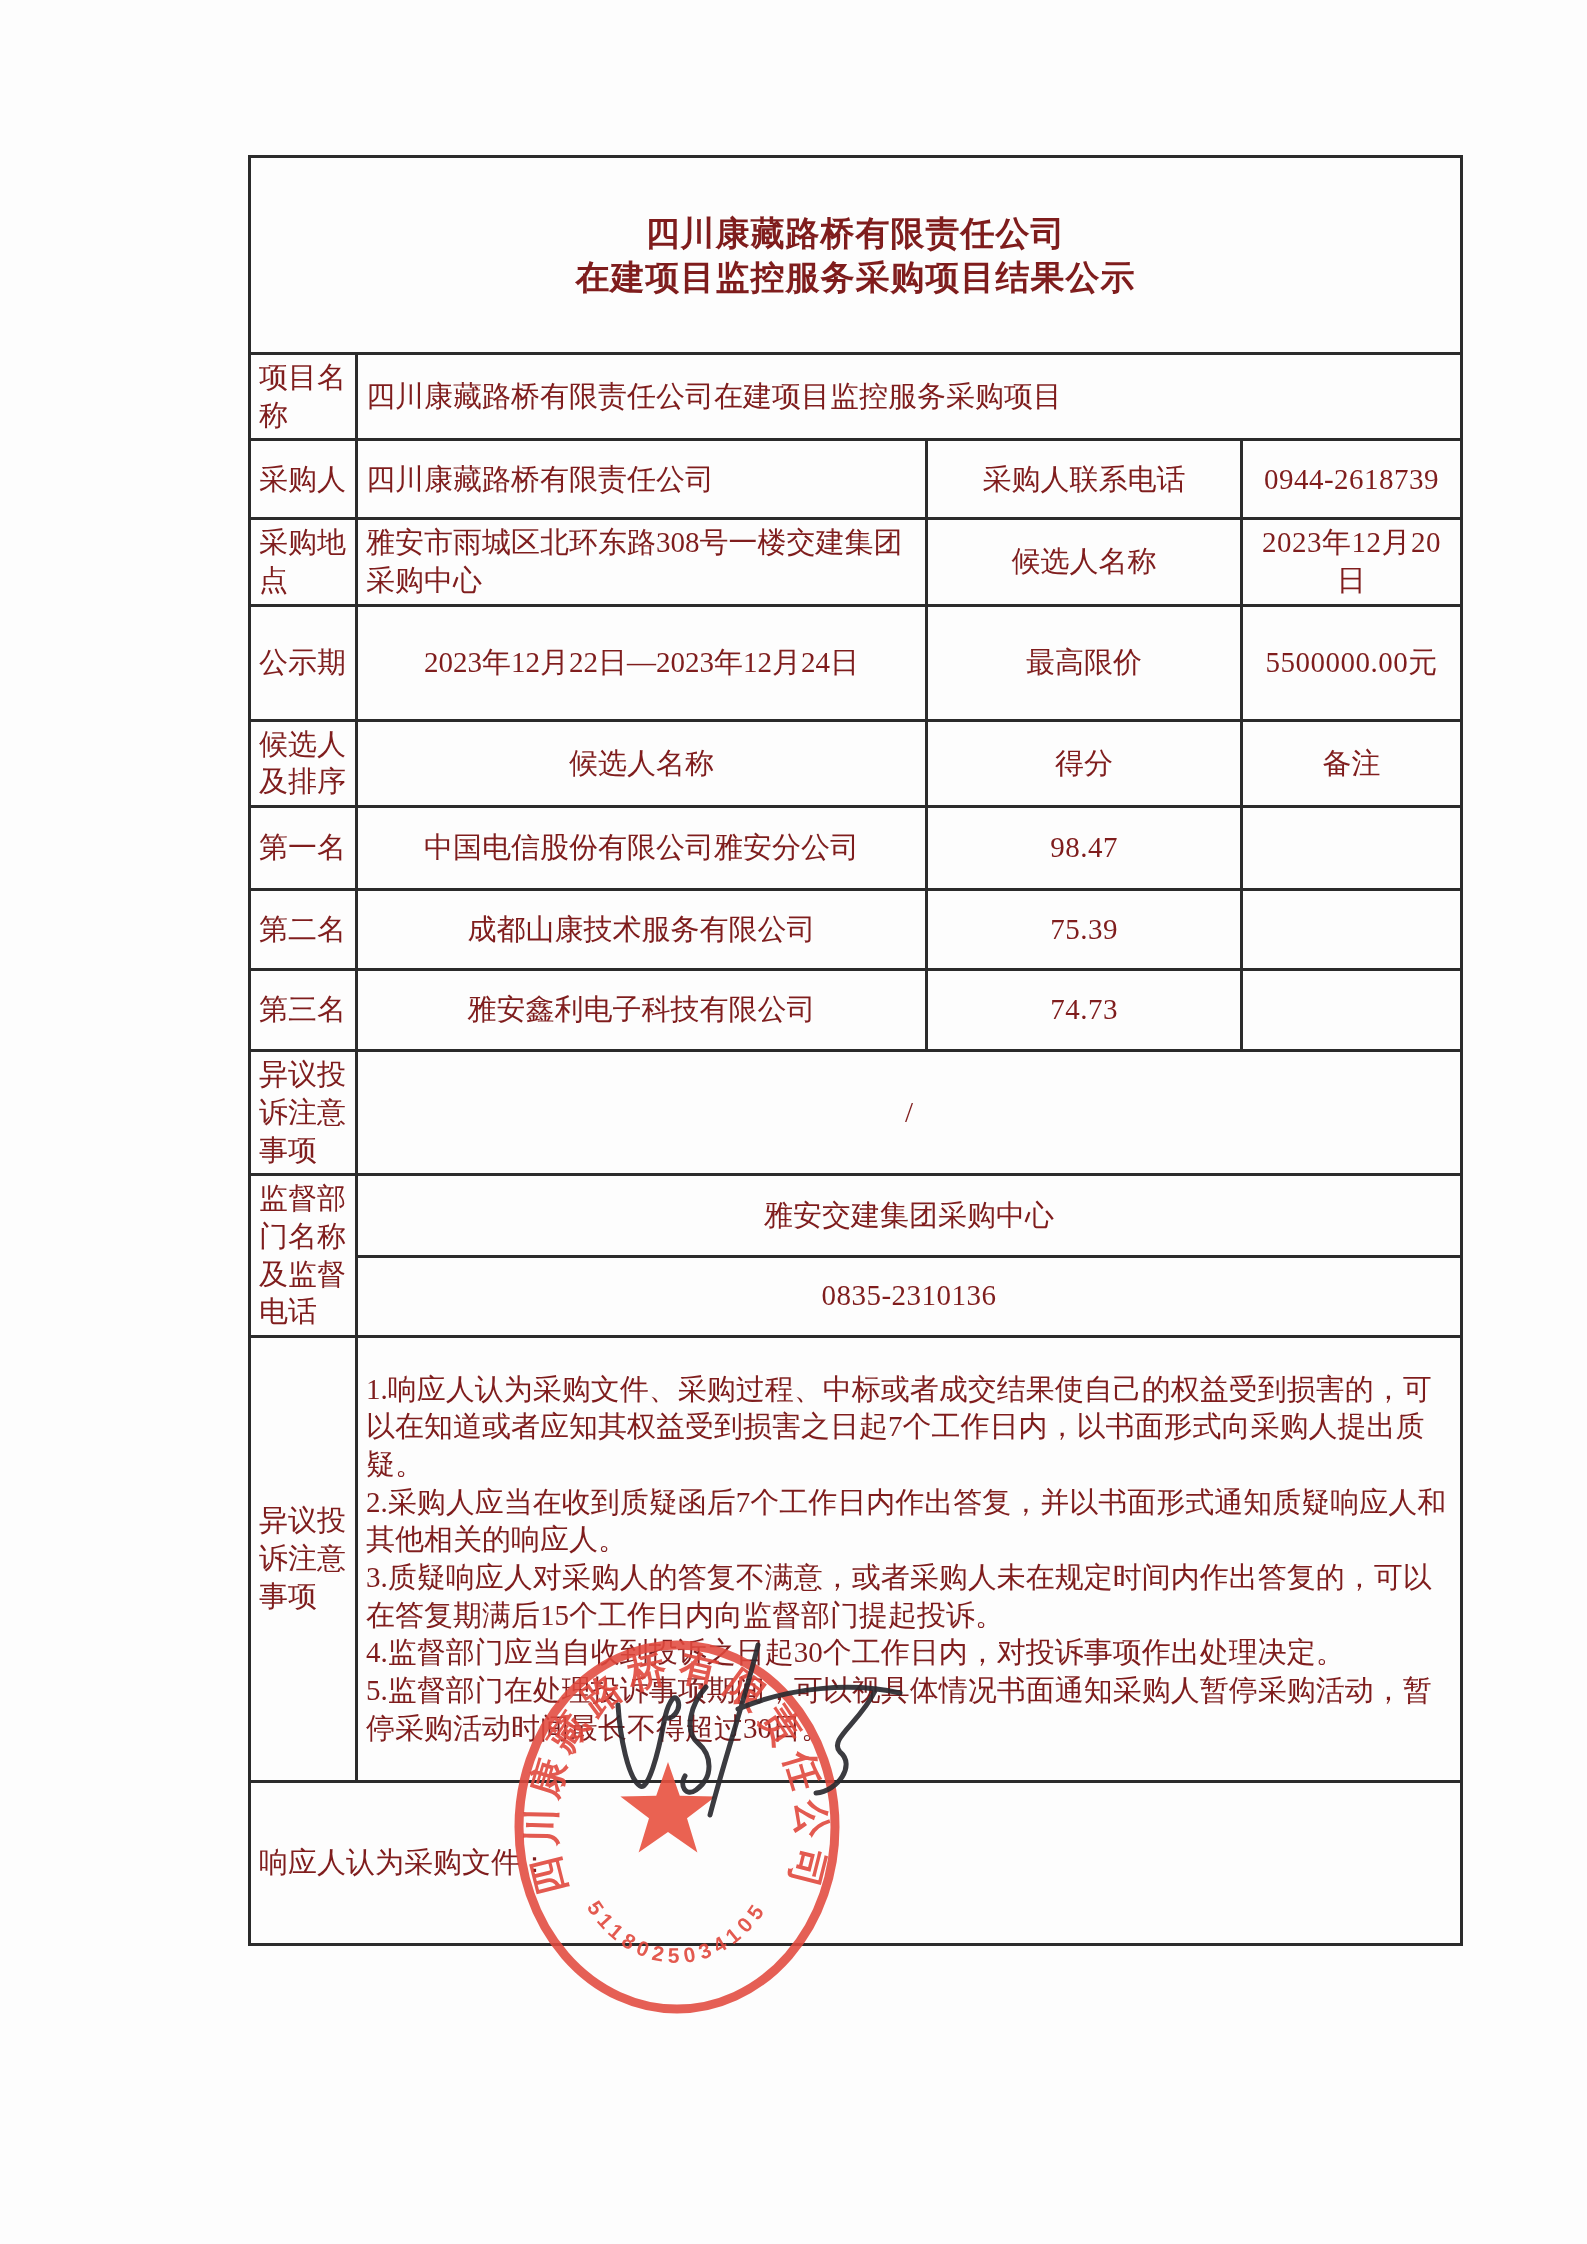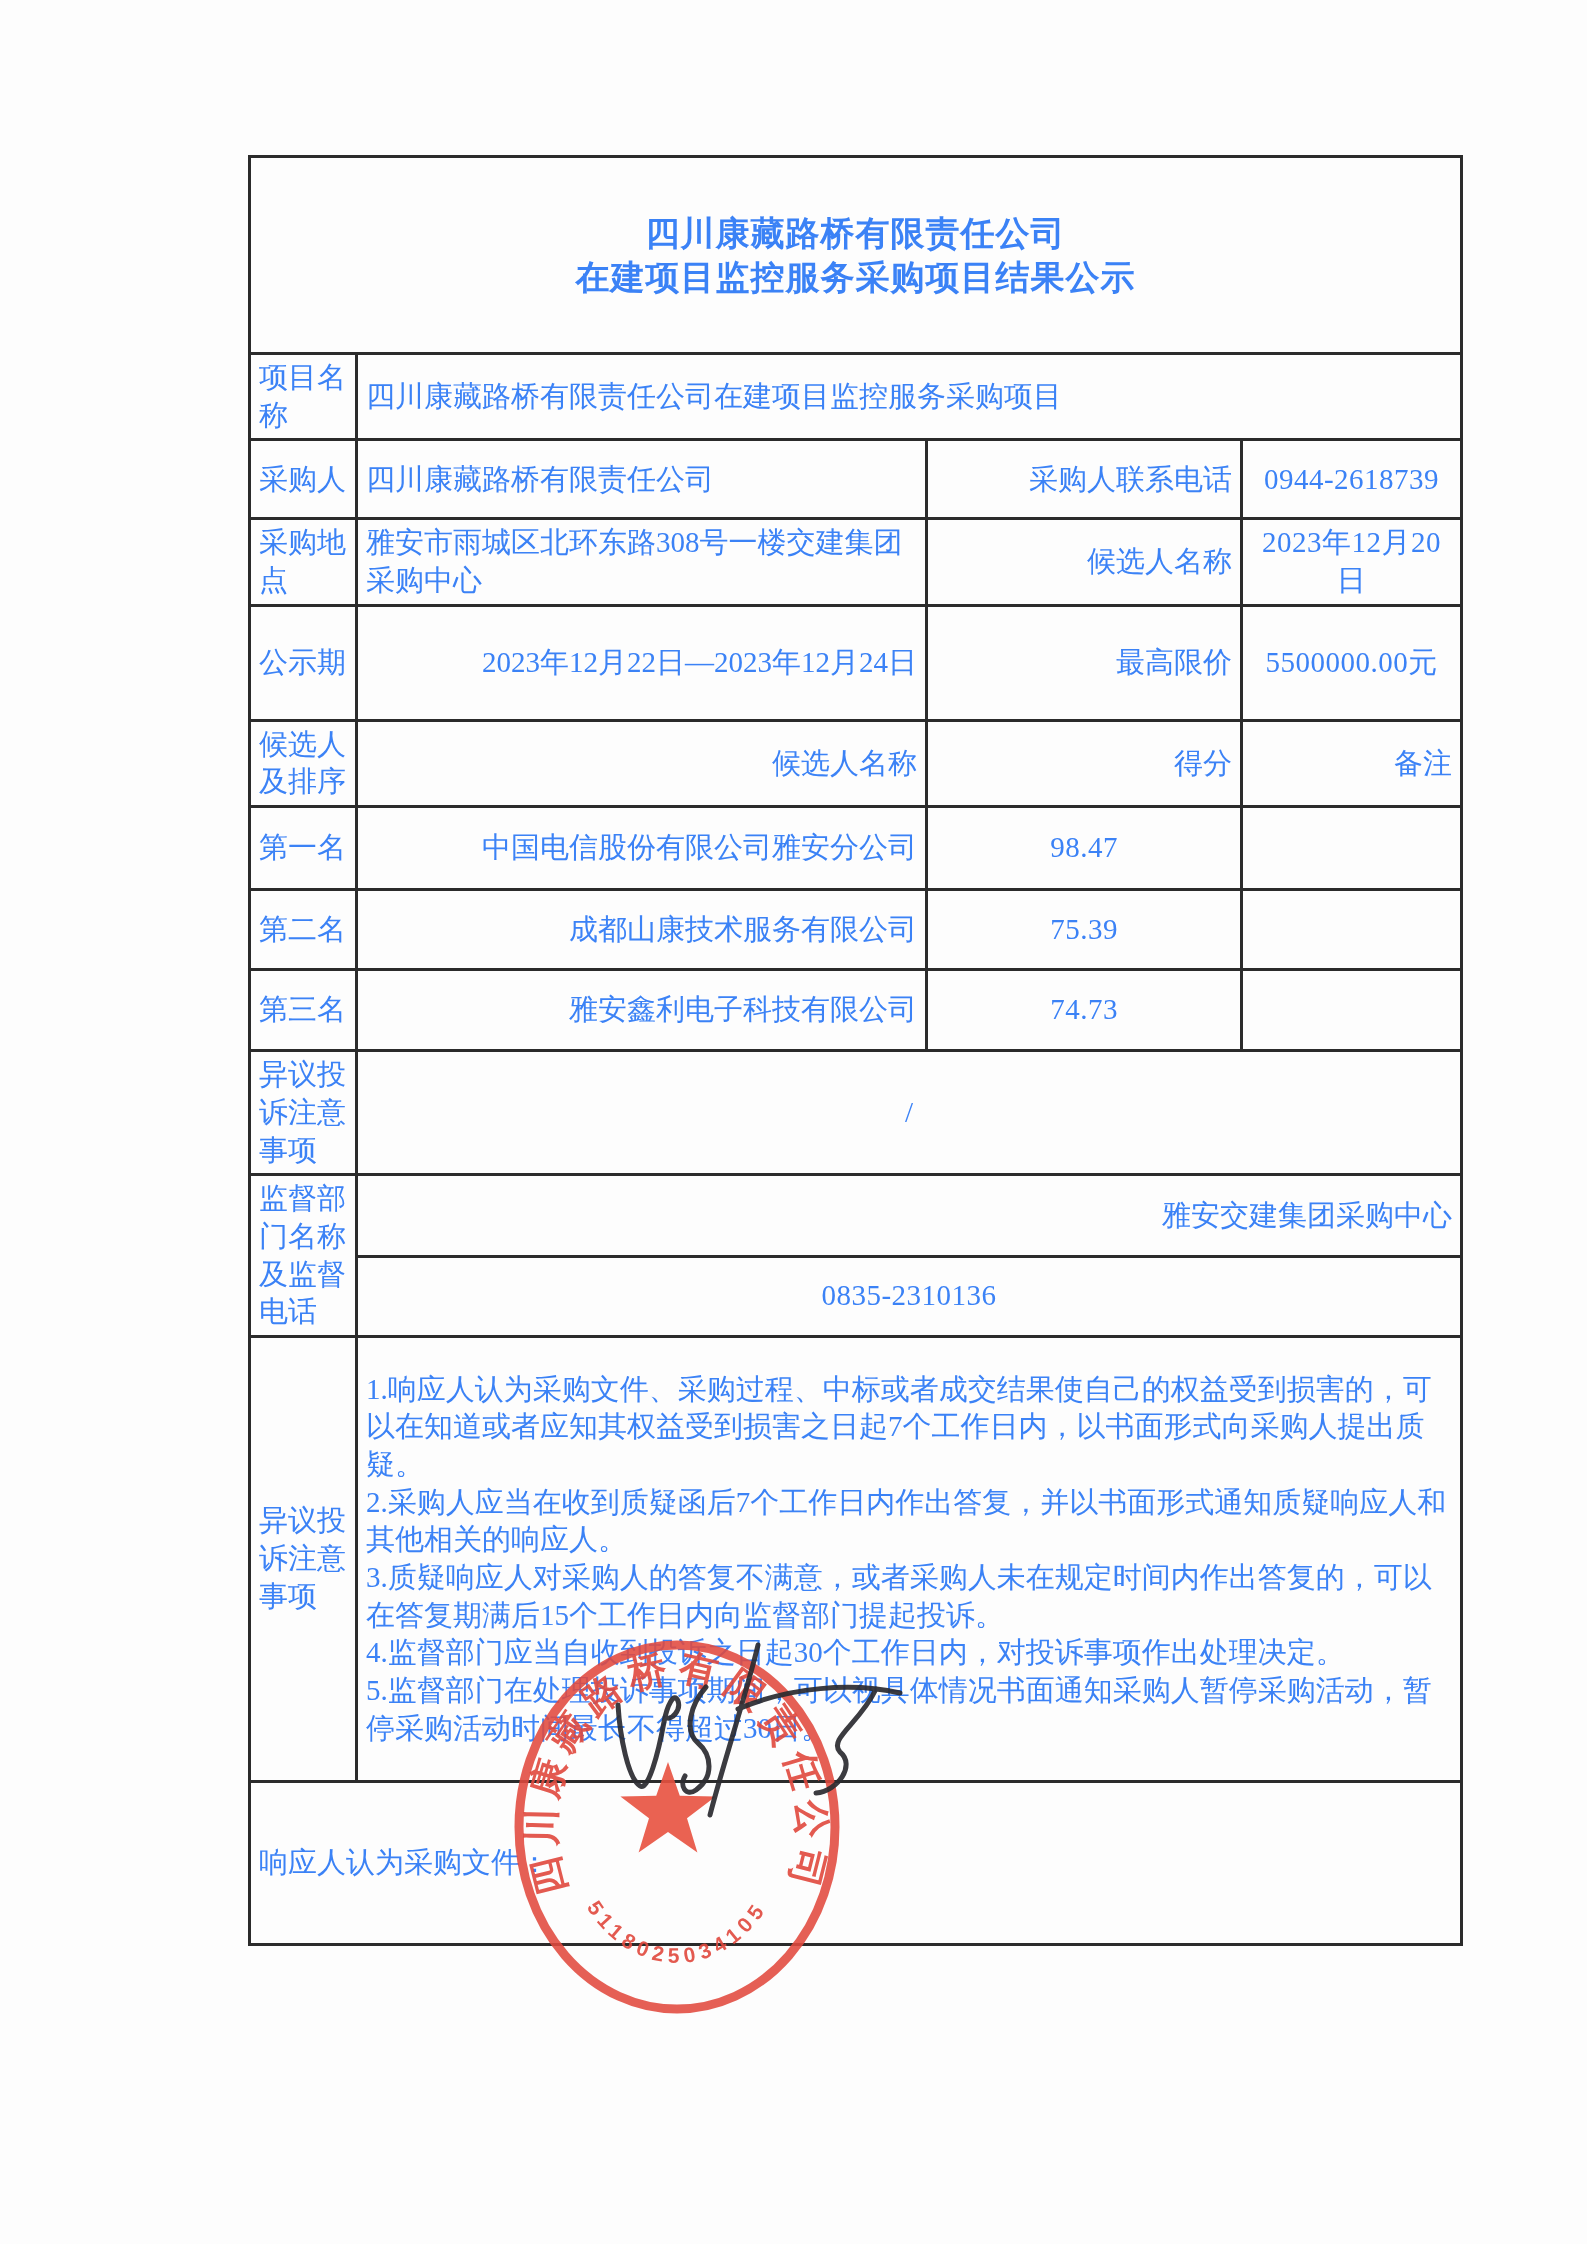--- a/index.html
+++ b/index.html
@@ -1,21 +1,21 @@
 <!DOCTYPE html>
 <html><head>
 <meta charset="utf-8">
 <style>
   html,body{margin:0;padding:0;background:#ffffff;}
   .page{
     position:relative;
     width:1587px;height:2244px;
     background:#fdfdfd;
     font-family:"Liberation Serif","DejaVu Serif",serif;
-    color:#3b82f6;
+    color:#7f1d1d;
     overflow:hidden;
   }
   table.doc{
     position:absolute;left:248px;top:155px;
     width:1212px;
     border-collapse:collapse;
     table-layout:fixed;
   }
   table.doc td{
     border:3px solid #2b2b2b;
@@ -29,21 +29,21 @@
   td.title-cell{text-align:center;border-bottom:3px solid #2b2b2b;}
   .t1,.t2{
     font-family:"Liberation Sans","DejaVu Sans",sans-serif;
     font-weight:bold;
     font-size:34px;
     line-height:44px;
     letter-spacing:1px;
   }
   td.lab{font-size:28px;line-height:1.18;padding:2px 5px;}
   td.lab-c{text-align:left;}
-  td.c{text-align:right;}
+  td.c{text-align:center;}
   td.l{text-align:left;}
   td.num{text-align:center;letter-spacing:0.5px;}
   td.objection-text{
     font-size:26px;
     line-height:1.5;
     padding:10px 12px;
     vertical-align:middle;
     margin-top:31px;
   }
   td.slash-cell{text-align:center;font-size:30px;}

